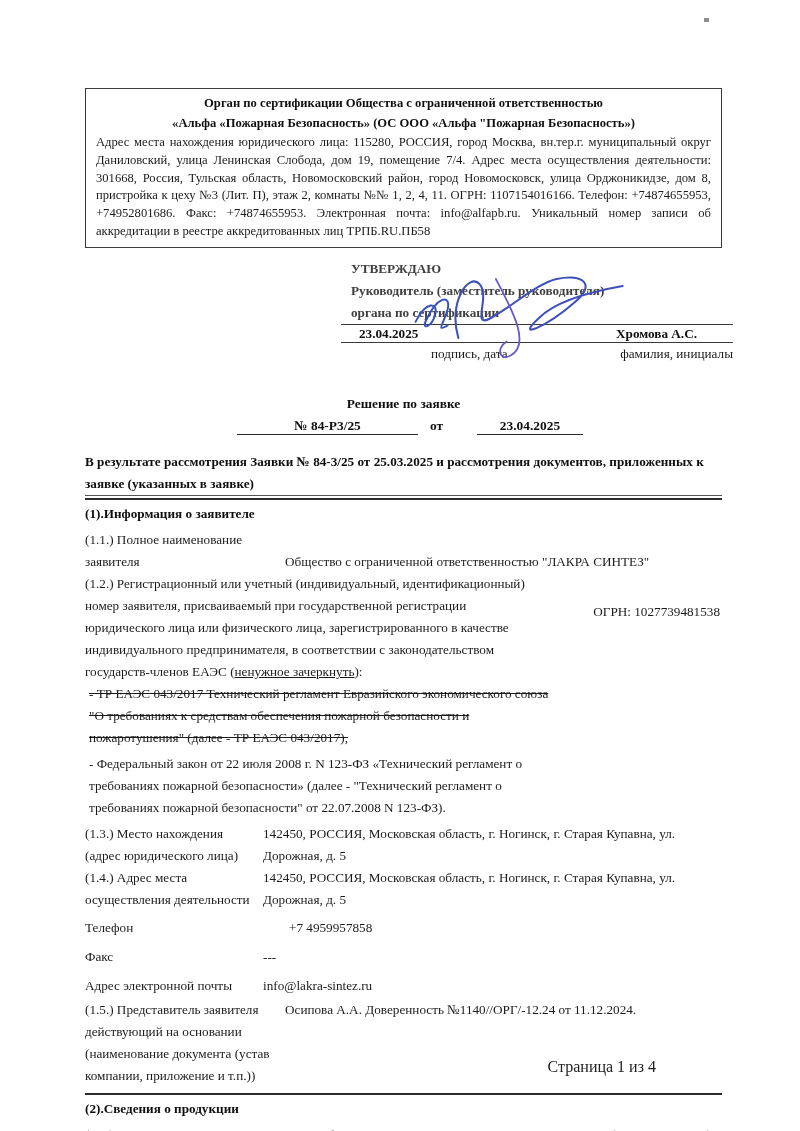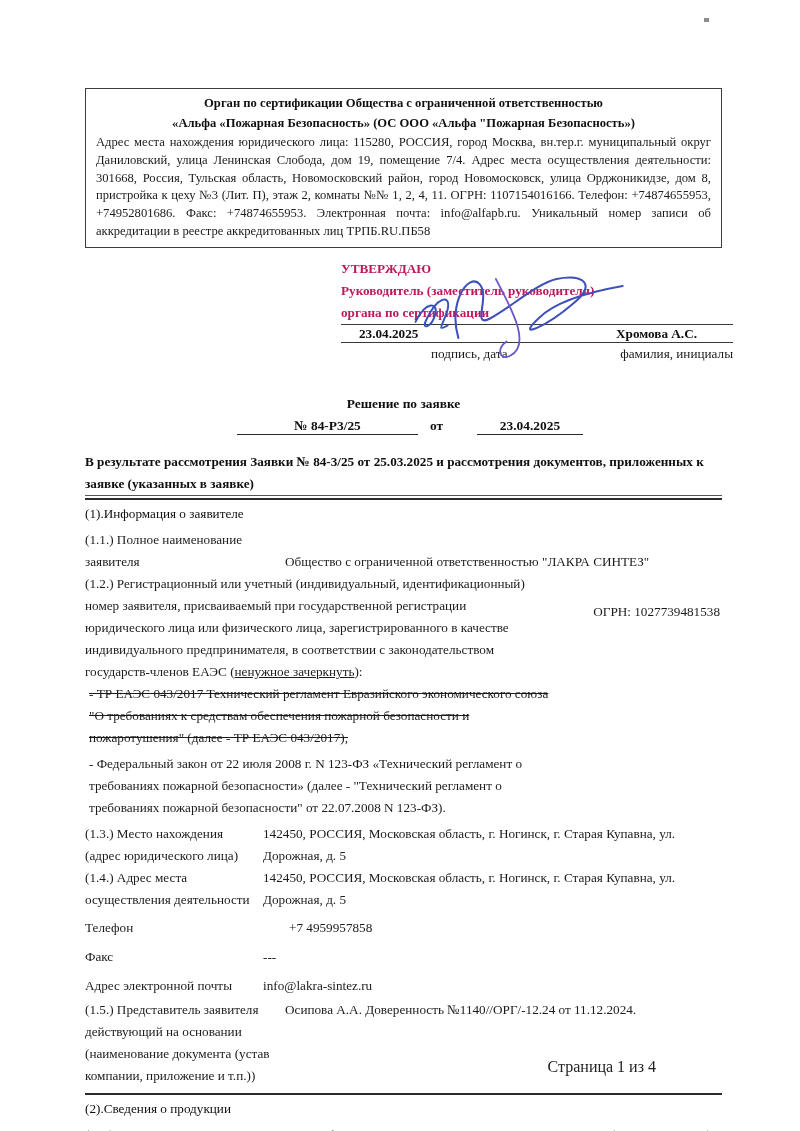--- a/index.html
+++ b/index.html
@@ -1,21 +1,21 @@
 <!DOCTYPE html>
 <html><head>
 <meta charset="utf-8">
 <style>
   html,body{margin:0;padding:0;background:#ffffff;}
   #page{
     position:relative;width:733px;height:1131px;background:#ffffff;
     font-family:"Liberation Serif","DejaVu Serif",serif;
     color:#1b1b1b;overflow:hidden;
   }
-  .b{font-weight:bold;color:#be185d;}
+  .b{font-weight:bold;color:#404040;margin-left:10px;}
   
   #header-box{
     position:absolute;left:85px;top:88px;width:615px;
     border:1.6px solid #3c3c3c;padding:4px 10px 6px 10px;
     font-size:12.6px;line-height:17.8px;
   }
   #header-box .center{ text-align:center;font-weight:bold;line-height:20px;color:#0f0f0f;}
   #header-box .body{ text-align:justify;margin-top:1px;}
   
   #approval{
@@ -34,21 +34,21 @@
   #decision-head{position:absolute;left:85px;top:396px;width:637px;text-align:center;
     font-size:13.4px;font-weight:bold;color:#0f0f0f;}
   #decision-nums{position:absolute;left:85px;top:418px;width:637px;height:22px;font-size:13.4px;font-weight:bold;color:#0f0f0f;}
   #decision-nums .u1{position:absolute;left:152px;width:181px;text-align:center;border-bottom:1.6px solid #2b2b2b;}
   #decision-nums .ot{position:absolute;left:345px;font-weight:bold;}
   #decision-nums .u2{position:absolute;left:392px;width:106px;text-align:center;border-bottom:1.6px solid #2b2b2b;}
   
   #main{position:absolute;left:85px;top:451px;width:637px;font-size:13.2px;line-height:22px;}
   .intro{font-weight:bold;color:#0f0f0f;margin:0;padding-bottom:0;border-bottom:1px solid #555;}
   .rule{height:2.2px;background:#2c2c2c;margin-top:2px;}
-  .sec-title{font-weight:normal;color:#0f0f0f;margin:3px 0 4px 0;}
+  .sec-title{font-weight:bold;color:#0f0f0f;margin:3px 0 4px 0;}
   .row{display:grid;column-gap:10px;align-items:start;}
   .cw{grid-template-columns:190px 1fr;}   
   .cn{grid-template-columns:168px 1fr;}   
   .c12{grid-template-columns:452px 1fr;}
   .val-shift{padding-top:22px;}           
   .right{text-align:right;padding-right:2px;margin-top:28px;}
   .u{text-decoration:underline;}
   .strike{text-decoration:line-through;}
   .np{width:470px;margin:0;padding-left:4px;}
   .law{width:470px;margin:4px;}

